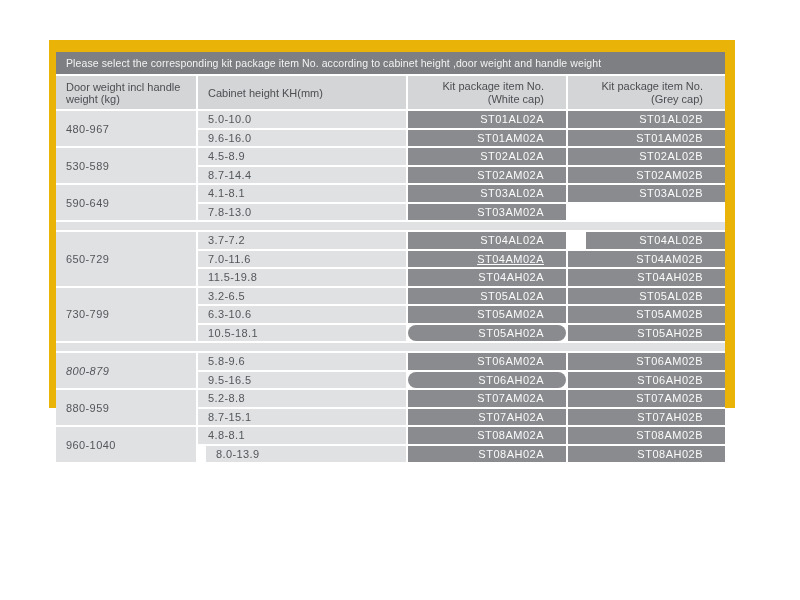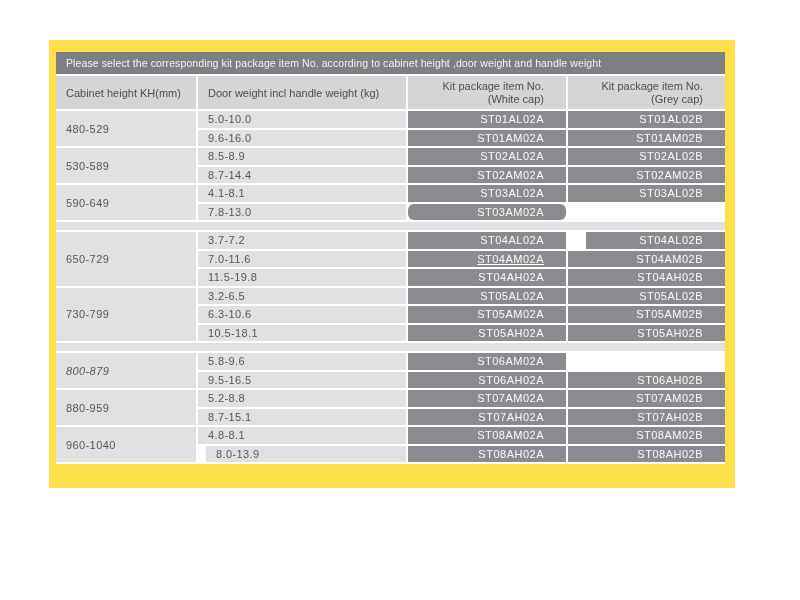--- a/index.html
+++ b/index.html
@@ -1,18 +1,18 @@
 <!DOCTYPE html>
 <html><head>
 <meta charset="utf-8">
 <style>
   * { margin:0; padding:0; box-sizing:border-box; }
   html,body { width:800px; height:600px; background:#ffffff; overflow:hidden;
               font-family:"Liberation Sans","DejaVu Sans",sans-serif; position:relative; }
-  .panel { position:absolute; left:49px; top:40px; width:686px; height:448px; background:#fde047; }
+  .panel { position:absolute; left:49px; top:40px; width:686px; height:368px; background:#eab308; }
   .table { position:absolute; left:7px; top:12px; width:669px; background:#ffffff;
            padding-bottom:2px; display:flex; flex-direction:column; gap:2px; }
   .title-bar { height:22px; background:#7d7f82; color:#f2f3f3; font-size:10.5px;
                display:flex; align-items:center; padding-left:10px; letter-spacing:0.1px; }
   .grid { display:grid; grid-template-columns:140px 208px 158px 157px; gap:2px; background:#ffffff; }
   .header-row { grid-auto-rows:33px; }
   .section { grid-auto-rows:16.5px; }
   .cell { display:flex; align-items:center; font-size:11px; overflow:hidden; }
   .hcell { background:#d3d5d7; color:#4c4e51; }
   .left  { padding-left:10px; justify-content:flex-start; }
@@ -22,49 +22,49 @@
   .dark  { background:#8a8b8e; color:#fbfbfb; letter-spacing:0.5px; }
   .sep   { height:8px; background:#dfe1e3; }
 </style>
 </head>
 <body>
 
 <div class="panel">
   <div class="table">
     <div class="title-bar">Please select the corresponding kit package item No. according to cabinet height ,door weight and handle weight</div>
     <div class="grid header-row">
+      <div class="cell hcell left">Door weight incl handle weight (kg)</div>
       <div class="cell hcell left">Cabinet height KH(mm)</div>
-      <div class="cell hcell left">Door weight incl handle weight (kg)</div>
       <div class="cell hcell right pre">Kit package item No.
 (White cap)</div>
       <div class="cell hcell right pre">Kit package item No.
 (Grey cap)</div>
     </div>
     <div style="display:flex;flex-direction:column;gap:2px;">
         <div class="grid section">
-          <div class="cell light left" style="grid-area: 1 / 1 / span 2;">480-529</div>
+          <div class="cell light left" style="grid-area: 1 / 1 / span 2;">480-967</div>
           <div class="cell light left" style="grid-area: 1 / 2;">5.0-10.0</div>
           <div class="cell dark right" style="grid-area: 1 / 3;">ST01AL02A</div>
           <div class="cell dark right" style="grid-area: 1 / 4;">ST01AL02B</div>
           <div class="cell light left" style="grid-area: 2 / 2;">9.6-16.0</div>
           <div class="cell dark right" style="grid-area: 2 / 3;">ST01AM02A</div>
           <div class="cell dark right" style="grid-area: 2 / 4;">ST01AM02B</div>
           <div class="cell light left" style="grid-area: 3 / 1 / span 2;">530-589</div>
-          <div class="cell light left" style="grid-area: 3 / 2;">8.5-8.9</div>
+          <div class="cell light left" style="grid-area: 3 / 2;">4.5-8.9</div>
           <div class="cell dark right" style="grid-area: 3 / 3;">ST02AL02A</div>
           <div class="cell dark right" style="grid-area: 3 / 4;">ST02AL02B</div>
           <div class="cell light left" style="grid-area: 4 / 2;">8.7-14.4</div>
           <div class="cell dark right" style="grid-area: 4 / 3;">ST02AM02A</div>
           <div class="cell dark right" style="grid-area: 4 / 4;">ST02AM02B</div>
           <div class="cell light left" style="grid-area: 5 / 1 / span 2;">590-649</div>
           <div class="cell light left" style="grid-area: 5 / 2;">4.1-8.1</div>
           <div class="cell dark right" style="grid-area: 5 / 3;">ST03AL02A</div>
           <div class="cell dark right" style="grid-area: 5 / 4;">ST03AL02B</div>
           <div class="cell light left" style="grid-area: 6 / 2;">7.8-13.0</div>
-          <div class="cell dark right" style="grid-area: 6 / 3; border-radius: 6px;">ST03AM02A</div>
+          <div class="cell dark right" style="grid-area: 6 / 3;">ST03AM02A</div>
         </div>
         <div class="sep"></div>
         <div class="grid section">
           <div class="cell light left" style="grid-area: 1 / 1 / span 3;">650-729</div>
           <div class="cell light left" style="grid-area: 1 / 2;">3.7-7.2</div>
           <div class="cell dark right" style="grid-area: 1 / 3;">ST04AL02A</div>
           <div class="cell dark right" style="grid-area: 1 / 4; margin-left: 18px;">ST04AL02B</div>
           <div class="cell light left" style="grid-area: 2 / 2;">7.0-11.6</div>
           <div class="cell dark right" style="grid-area: 2 / 3; text-decoration: underline;">ST04AM02A</div>
           <div class="cell dark right" style="grid-area: 2 / 4;">ST04AM02B</div>
@@ -72,30 +72,31 @@
           <div class="cell dark right" style="grid-area: 3 / 3;">ST04AH02A</div>
           <div class="cell dark right" style="grid-area: 3 / 4;">ST04AH02B</div>
           <div class="cell light left" style="grid-area: 4 / 1 / span 3;">730-799</div>
           <div class="cell light left" style="grid-area: 4 / 2;">3.2-6.5</div>
           <div class="cell dark right" style="grid-area: 4 / 3;">ST05AL02A</div>
           <div class="cell dark right" style="grid-area: 4 / 4;">ST05AL02B</div>
           <div class="cell light left" style="grid-area: 5 / 2;">6.3-10.6</div>
           <div class="cell dark right" style="grid-area: 5 / 3;">ST05AM02A</div>
           <div class="cell dark right" style="grid-area: 5 / 4;">ST05AM02B</div>
           <div class="cell light left" style="grid-area: 6 / 2;">10.5-18.1</div>
-          <div class="cell dark right" style="grid-area: 6 / 3;">ST05AH02A</div>
+          <div class="cell dark right" style="grid-area: 6 / 3; border-radius: 8px;">ST05AH02A</div>
           <div class="cell dark right" style="grid-area: 6 / 4;">ST05AH02B</div>
         </div>
         <div class="sep"></div>
         <div class="grid section">
           <div class="cell light left" style="grid-area: 1 / 1 / span 2; font-style: italic;">800-879</div>
           <div class="cell light left" style="grid-area: 1 / 2;">5.8-9.6</div>
           <div class="cell dark right" style="grid-area: 1 / 3;">ST06AM02A</div>
+          <div class="cell dark right" style="grid-area: 1 / 4;">ST06AM02B</div>
           <div class="cell light left" style="grid-area: 2 / 2;">9.5-16.5</div>
-          <div class="cell dark right" style="grid-area: 2 / 3;">ST06AH02A</div>
+          <div class="cell dark right" style="grid-area: 2 / 3; border-radius: 8px;">ST06AH02A</div>
           <div class="cell dark right" style="grid-area: 2 / 4;">ST06AH02B</div>
           <div class="cell light left" style="grid-area: 3 / 1 / span 2;">880-959</div>
           <div class="cell light left" style="grid-area: 3 / 2;">5.2-8.8</div>
           <div class="cell dark right" style="grid-area: 3 / 3;">ST07AM02A</div>
           <div class="cell dark right" style="grid-area: 3 / 4;">ST07AM02B</div>
           <div class="cell light left" style="grid-area: 4 / 2;">8.7-15.1</div>
           <div class="cell dark right" style="grid-area: 4 / 3;">ST07AH02A</div>
           <div class="cell dark right" style="grid-area: 4 / 4;">ST07AH02B</div>
           <div class="cell light left" style="grid-area: 5 / 1 / span 2;">960-1040</div>
           <div class="cell light left" style="grid-area: 5 / 2;">4.8-8.1</div>

